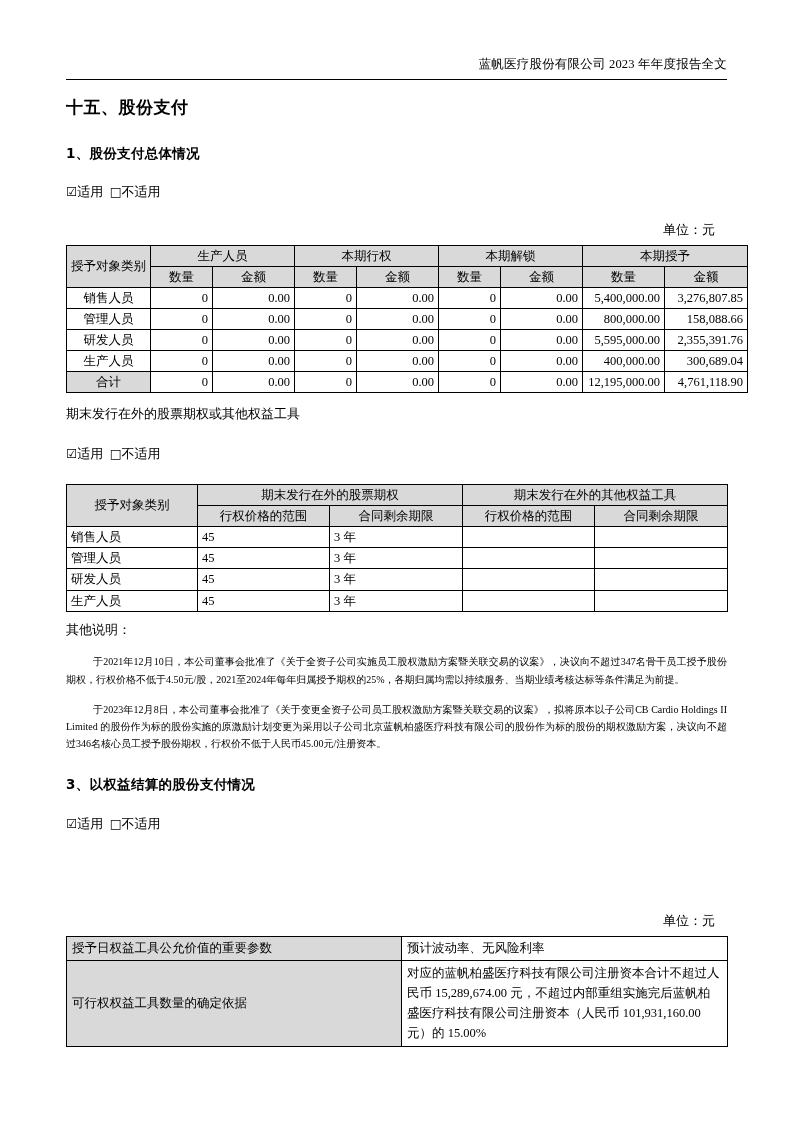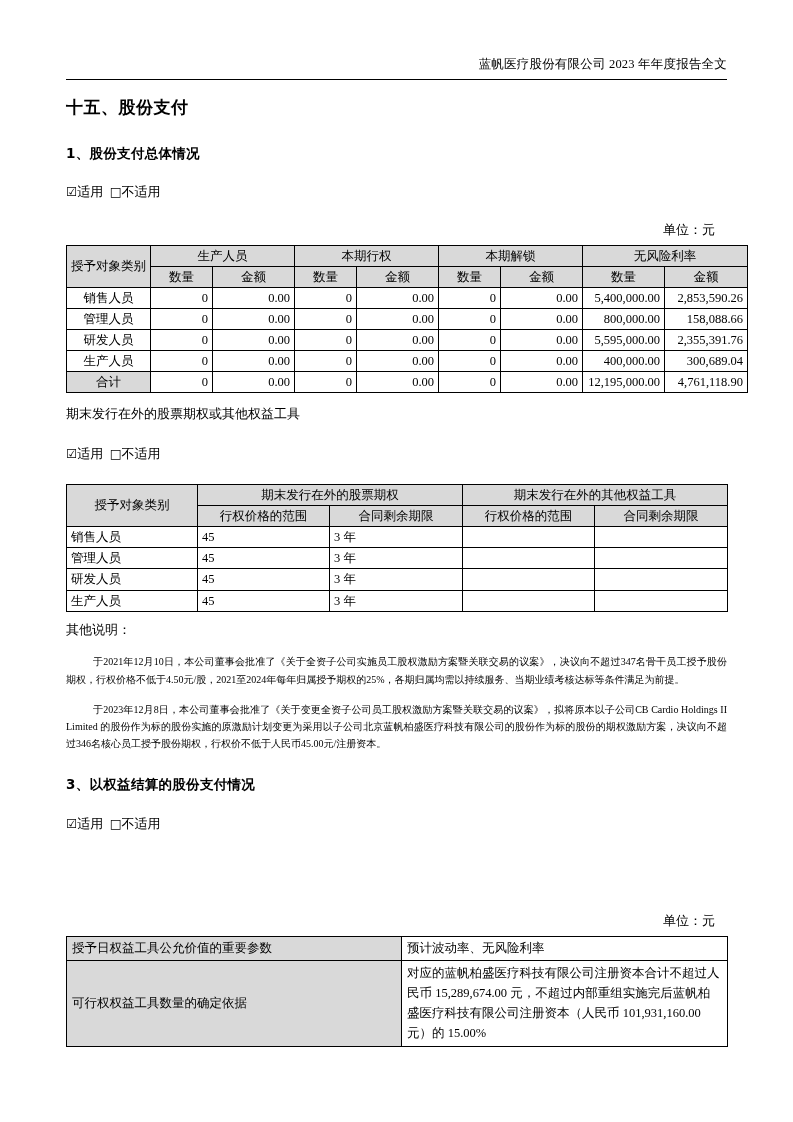--- a/index.html
+++ b/index.html
@@ -154,21 +154,21 @@
           <col style="width:82px">
         <col style="width:82px">
           <col style="width:83px">
       </colgroup>
       <tbody>
         <tr>
           <td class="gray ctr hdr-tall" rowspan="2">授予对象类别</td>
           <td class="gray ctr" colspan="2">生产人员</td>
           <td class="gray ctr" colspan="2">本期行权</td>
           <td class="gray ctr" colspan="2">本期解锁</td>
-          <td class="gray ctr" colspan="2">无风险利率</td>
+          <td class="gray ctr" colspan="2">本期授予</td>
         </tr>
         <tr>
           <td class="gray ctr">数量</td>
           <td class="gray ctr">金额</td>
           <td class="gray ctr">数量</td>
           <td class="gray ctr">金额</td>
           <td class="gray ctr">数量</td>
           <td class="gray ctr">金额</td>
           <td class="gray ctr">数量</td>
           <td class="gray ctr">金额</td>
@@ -176,21 +176,21 @@
 
         <tr>
           <td class="ctr">销售人员</td>
           <td class="rgt">0</td>
           <td class="rgt">0.00</td>
           <td class="rgt">0</td>
           <td class="rgt">0.00</td>
           <td class="rgt">0</td>
           <td class="rgt">0.00</td>
           <td class="rgt">5,400,000.00</td>
-          <td class="rgt">2,853,590.26</td>
+          <td class="rgt">3,276,807.85</td>
         </tr>
         <tr>
           <td class="ctr">管理人员</td>
           <td class="rgt">0</td>
           <td class="rgt">0.00</td>
           <td class="rgt">0</td>
           <td class="rgt">0.00</td>
           <td class="rgt">0</td>
           <td class="rgt">0.00</td>
           <td class="rgt">800,000.00</td>

